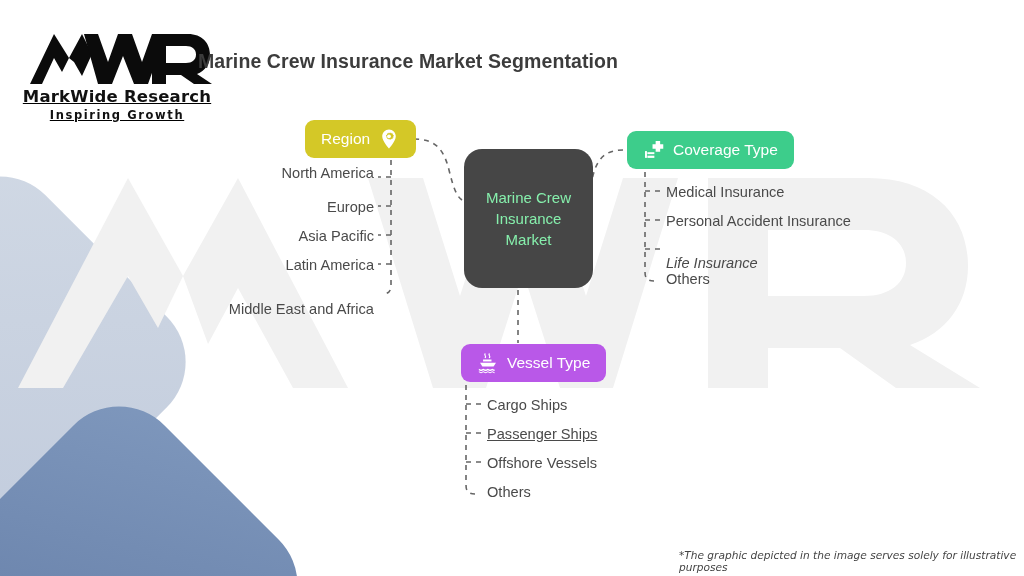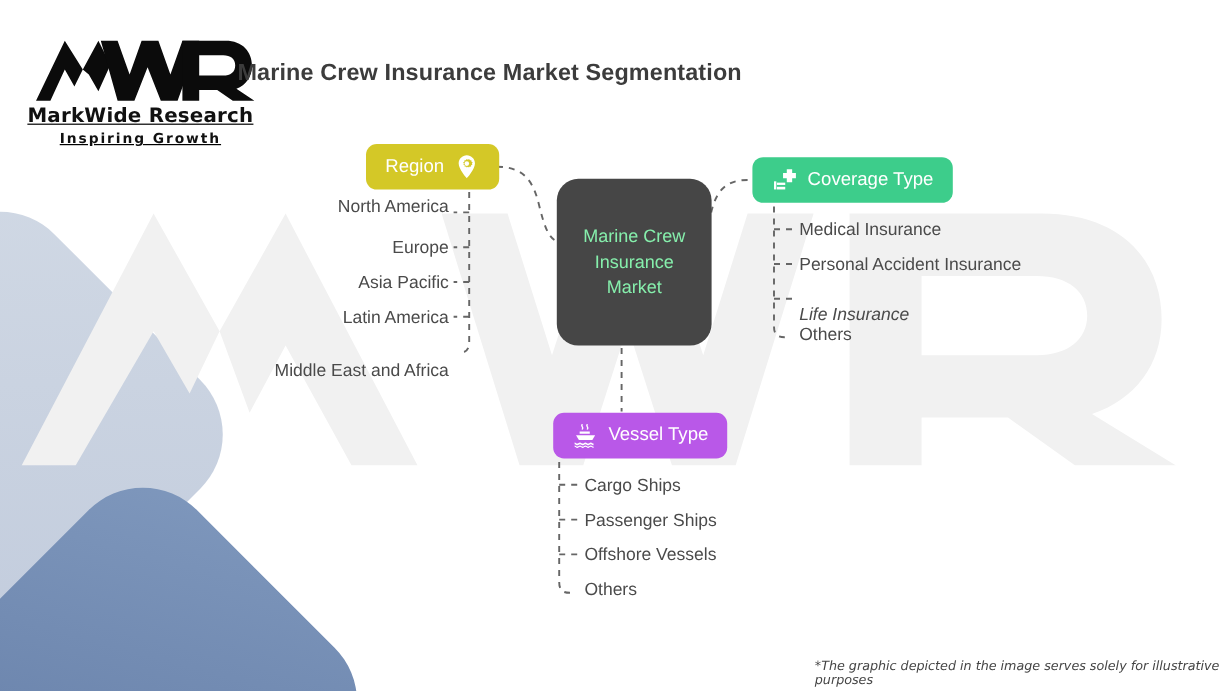--- a/index.html
+++ b/index.html
@@ -312,19 +312,19 @@
   <div class="leaf right-align" style="left:374px; top:229px;">Asia Pacific</div>
   <div class="leaf right-align" style="left:374px; top:258px;">Latin America</div>
   <div class="leaf right-align" style="left:374px; top:287px;margin-top:15px;">Middle East and Africa</div>
 
   <div class="leaf" style="left:666px; top:185px;">Medical Insurance</div>
   <div class="leaf" style="left:666px; top:214px;">Personal Accident Insurance</div>
   <div class="leaf" style="left:666px; top:256px;font-style:italic;">Life Insurance</div>
   <div class="leaf" style="left:666px; top:272px;">Others</div>
 
   <div class="leaf" style="left:487px; top:398px;">Cargo Ships</div>
-  <div class="leaf" style="left:487px; top:427px;">Passenger Ships</div>
+  <div class="leaf" style="left:487px; top:427px;text-decoration:underline;">Passenger Ships</div>
   <div class="leaf" style="left:487px; top:456px;text-align:center;">Offshore Vessels</div>
   <div class="leaf" style="left:487px; top:485px;">Others</div>
 
   <div class="disclaimer">*The graphic depicted in the image serves solely for illustrative purposes</div>
 
 </div>
 
 </body></html>

